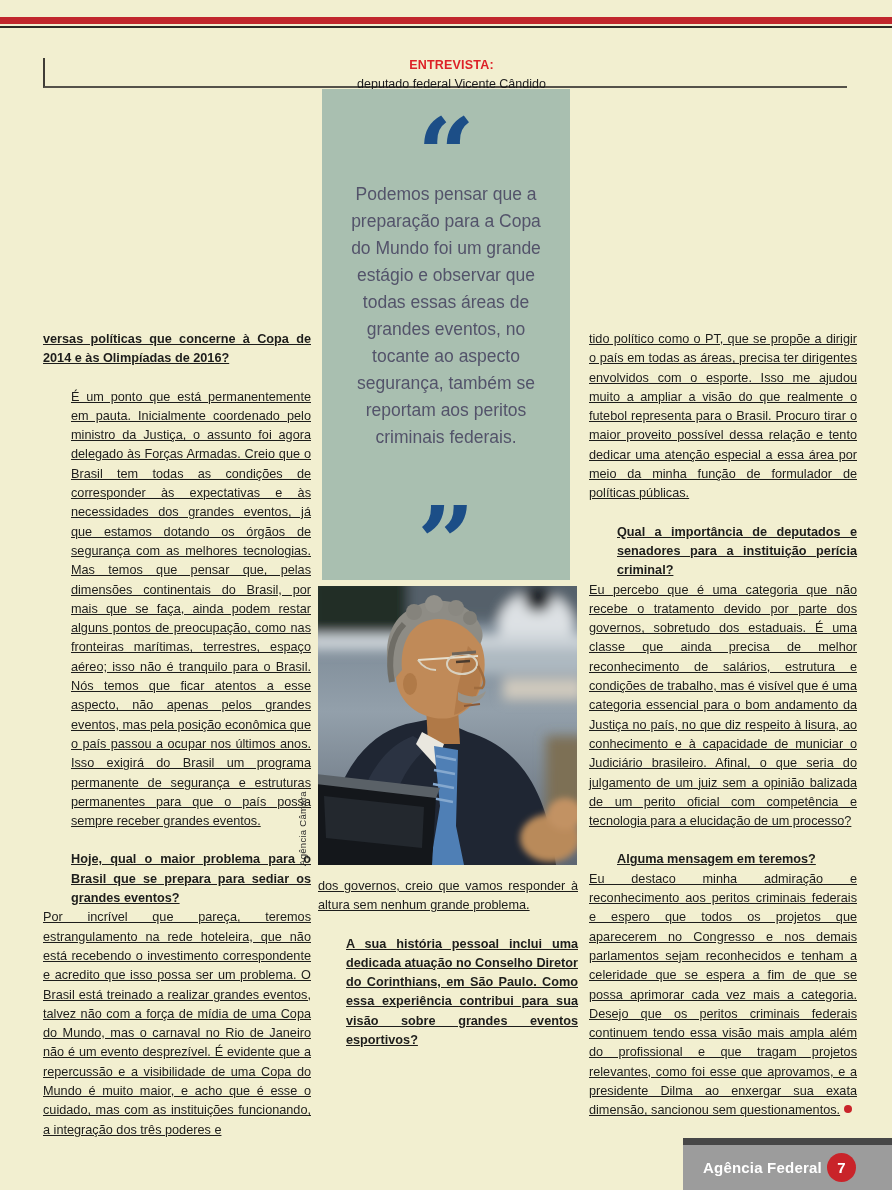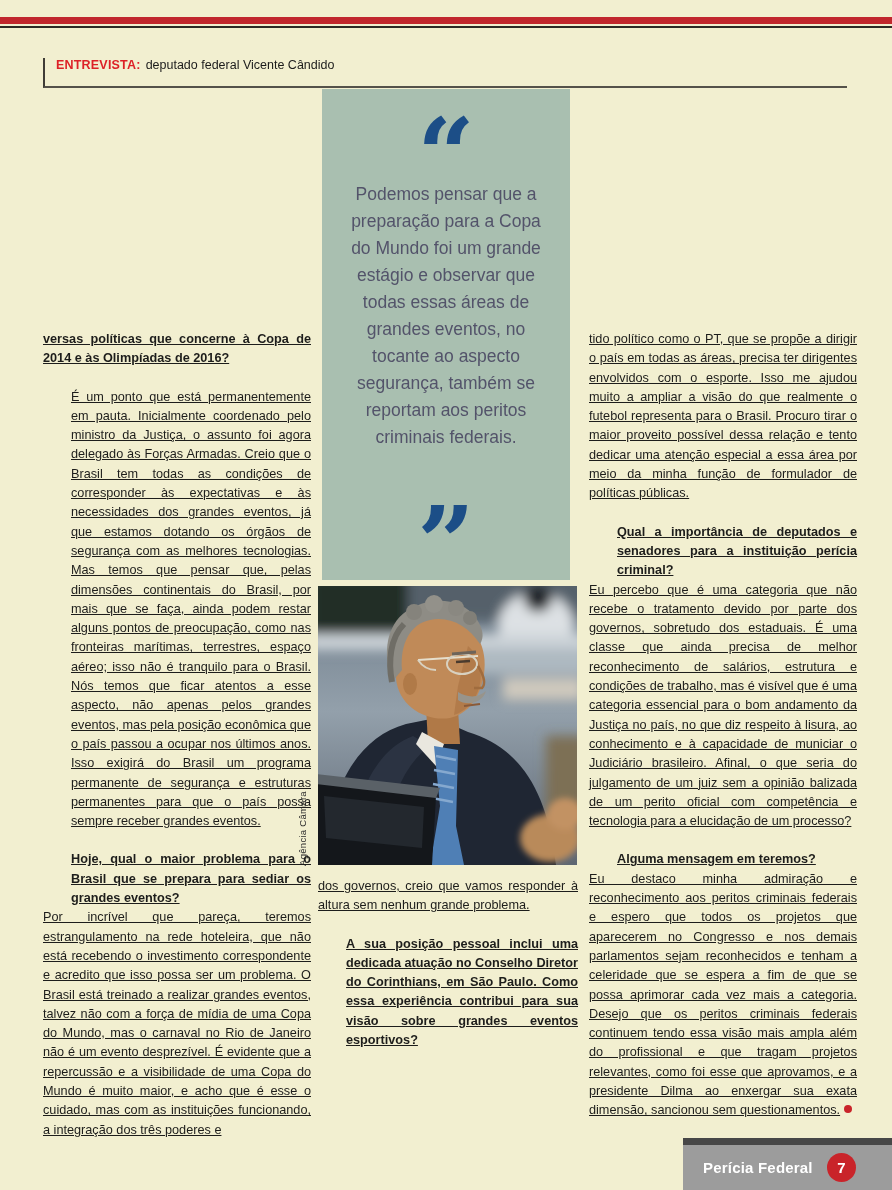--- a/index.html
+++ b/index.html
@@ -6,21 +6,21 @@
   body{background:#d8d5c0;font-family:"Liberation Sans",sans-serif;}
   #page{position:relative;width:892px;height:1190px;background:#f2efd0;overflow:hidden;margin:0 auto;}
 
   
   .topbar-red{position:absolute;left:0;top:17px;width:892px;height:7px;background:#c1272d;}
   .topbar-black{position:absolute;left:0;top:26px;width:892px;height:2px;background:#2d2a26;}
 
   
   .header{position:absolute;left:43px;top:58px;width:804px;height:30px;
     border-left:2px solid #403d36;border-bottom:2px solid #55524a;
-    display:flex;padding-left:11px;box-sizing:border-box;gap:5px;}
+    display:flex;align-items:center;padding-left:11px;box-sizing:border-box;gap:5px;flex-direction:column;}
   .header-label{color:#dd2127;font-weight:700;font-size:12.5px;letter-spacing:.2px;}
   .header-title{color:#1b1b1b;font-size:12.5px;}
 
   
   .quote-box{position:absolute;left:322px;top:89px;width:248px;height:491px;background:#a9bfb0;}
   .qmark{position:absolute;left:0;right:0;text-align:center;
     font-family:"DejaVu Serif",serif;font-weight:700;font-size:100px;color:#1c4e87;}
   .qmark.open{top:10px;height:92px;line-height:1.1;}
   .qmark.close{top:398px;height:92px;line-height:1.1;}
   .qtext{position:absolute;top:92px;left:50%;transform:translateX(-50%);width:204px;
@@ -138,31 +138,31 @@
   </div>
 
   <div class="col col-left">
       <p class="question">versas políticas que concerne à Copa de 2014 e às Olimpíadas de 2016?</p>
       <p class="answer gap">É um ponto que está permanentemente em pauta. Inicialmente coordenado pelo ministro da Justiça, o assunto foi agora delegado às Forças Armadas. Creio que o Brasil tem todas as condições de corresponder às expectativas e às necessidades dos grandes eventos, já que estamos dotando os órgãos de segurança com as melhores tecnologias. Mas temos que pensar que, pelas dimensões continentais do Brasil, por mais que se faça, ainda podem restar alguns pontos de preocupação, como nas fronteiras marítimas, terrestres, espaço aéreo; isso não é tranquilo para o Brasil. Nós temos que ficar atentos a esse aspecto, não apenas pelos grandes eventos, mas pela posição econômica que o país passou a ocupar nos últimos anos. Isso exigirá do Brasil um programa permanente de segurança e estruturas permanentes para que o país possa sempre receber grandes eventos.</p>
       <p class="question gap">Hoje, qual o maior problema para o Brasil que se prepara para sediar os grandes eventos?</p>
       <p class="answer">Por incrível que pareça, teremos estrangulamento na rede hoteleira, que não está recebendo o investimento correspondente e acredito que isso possa ser um problema. O Brasil está treinado a realizar grandes eventos, talvez não com a força de mídia de uma Copa do Mundo, mas o carnaval no Rio de Janeiro não é um evento desprezível. É evidente que a repercussão e a visibilidade de uma Copa do Mundo é muito maior, e acho que é esse o cuidado, mas com as instituições funcionando, a integração dos três poderes e</p>
     </div>
   <div class="col col-middle">
       <p class="answer">dos governos, creio que vamos responder à altura sem nenhum grande problema.</p>
-      <p class="question gap">A sua posição pessoal inclui uma dedicada atuação no Conselho Diretor do Corinthians, em São Paulo. Como essa experiência contribui para sua visão sobre grandes eventos esportivos?</p>
+      <p class="question gap">A sua história pessoal inclui uma dedicada atuação no Conselho Diretor do Corinthians, em São Paulo. Como essa experiência contribui para sua visão sobre grandes eventos esportivos?</p>
     </div>
   <div class="col col-right">
       <p class="answer">tido político como o PT, que se propõe a dirigir o país em todas as áreas, precisa ter dirigentes envolvidos com o esporte. Isso me ajudou muito a ampliar a visão do que realmente o futebol representa para o Brasil. Procuro tirar o maior proveito possível dessa relação e tento dedicar uma atenção especial a essa área por meio da minha função de formulador de políticas públicas.</p>
       <p class="question gap">Qual a importância de deputados e senadores para a instituição perícia criminal?</p>
       <p class="answer">Eu percebo que é uma categoria que não recebe o tratamento devido por parte dos governos, sobretudo dos estaduais. É uma classe que ainda precisa de melhor reconhecimento de salários, estrutura e condições de trabalho, mas é visível que é uma categoria essencial para o bom andamento da Justiça no país, no que diz respeito à lisura, ao conhecimento e à capacidade de municiar o Judiciário brasileiro. Afinal, o que seria do julgamento de um juiz sem a opinião balizada de um perito oficial com competência e tecnologia para a elucidação de um processo?</p>
       <p class="question gap">Alguma mensagem em teremos?</p>
       <p class="answer">Eu destaco minha admiração e reconhecimento aos peritos criminais federais e espero que todos os projetos que aparecerem no Congresso e nos demais parlamentos sejam reconhecidos e tenham a celeridade que se espera a fim de que se possa aprimorar cada vez mais a categoria. Desejo que os peritos criminais federais continuem tendo essa visão mais ampla além do profissional e que tragam projetos relevantes, como foi esse que aprovamos, e a presidente Dilma ao enxergar sua exata dimensão, sancionou sem questionamentos.<span class="end-dot"></span></p>
     </div>
 
   <div class="footer-stripe"></div>
   <div class="footer-bar">
-    <span class="footer-brand">Perícia Federal</span>
+    <span class="footer-brand">Agência Federal</span>
     <span class="page-badge">
         <span>7</span>
       </span>
   </div>
 
 </div>
 
 </body></html>

